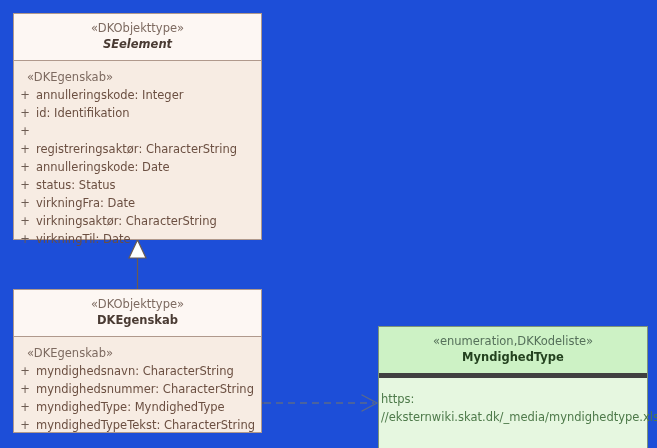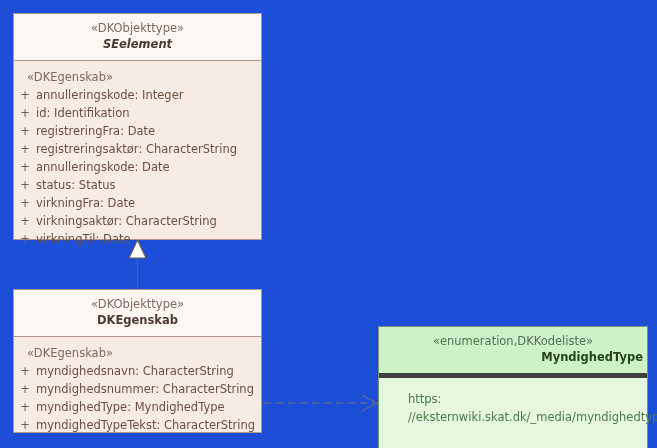--- a/index.html
+++ b/index.html
@@ -80,23 +80,23 @@
   
   .uml-box.enum {
     border: 1px solid #7d9478;
     background: #e6f7e0;
   }
   .uml-box.enum .uml-head {
     border-bottom: 5px solid #404040;
     background: #cdf2c5;
   }
   .uml-box.enum .stereotype { color: #55705a; }
-  .uml-box.enum .classname  { color: #24421f; text-align: right; }
+  .uml-box.enum .classname  { color: #24421f; }
   .enum-body {
-    padding: 12px 12px 10px 29px;
+    padding: 12px 12px 10px 2px;
   }
   .enum-line {
     font-size: 11.5px;
     color: #4e7a4a;
     line-height: 18px;
     white-space: nowrap;
   }
 
   
   .conn-svg {
@@ -139,21 +139,20 @@
       <div class="attr-row">
         <span class="attr-vis">+</span>
         <span class="attr-text">annulleringskode: Integer</span>
       </div>
       <div class="attr-row">
         <span class="attr-vis">+</span>
         <span class="attr-text">id: Identifikation</span>
       </div>
       <div class="attr-row">
         <span class="attr-vis">+</span>
-        <span class="attr-text">registreringFra: Date</span>
       </div>
       <div class="attr-row">
         <span class="attr-vis">+</span>
         <span class="attr-text">registreringsaktør: CharacterString</span>
       </div>
       <div class="attr-row">
         <span class="attr-vis">+</span>
         <span class="attr-text">annulleringskode: Date</span>
       </div>
       <div class="attr-row">

